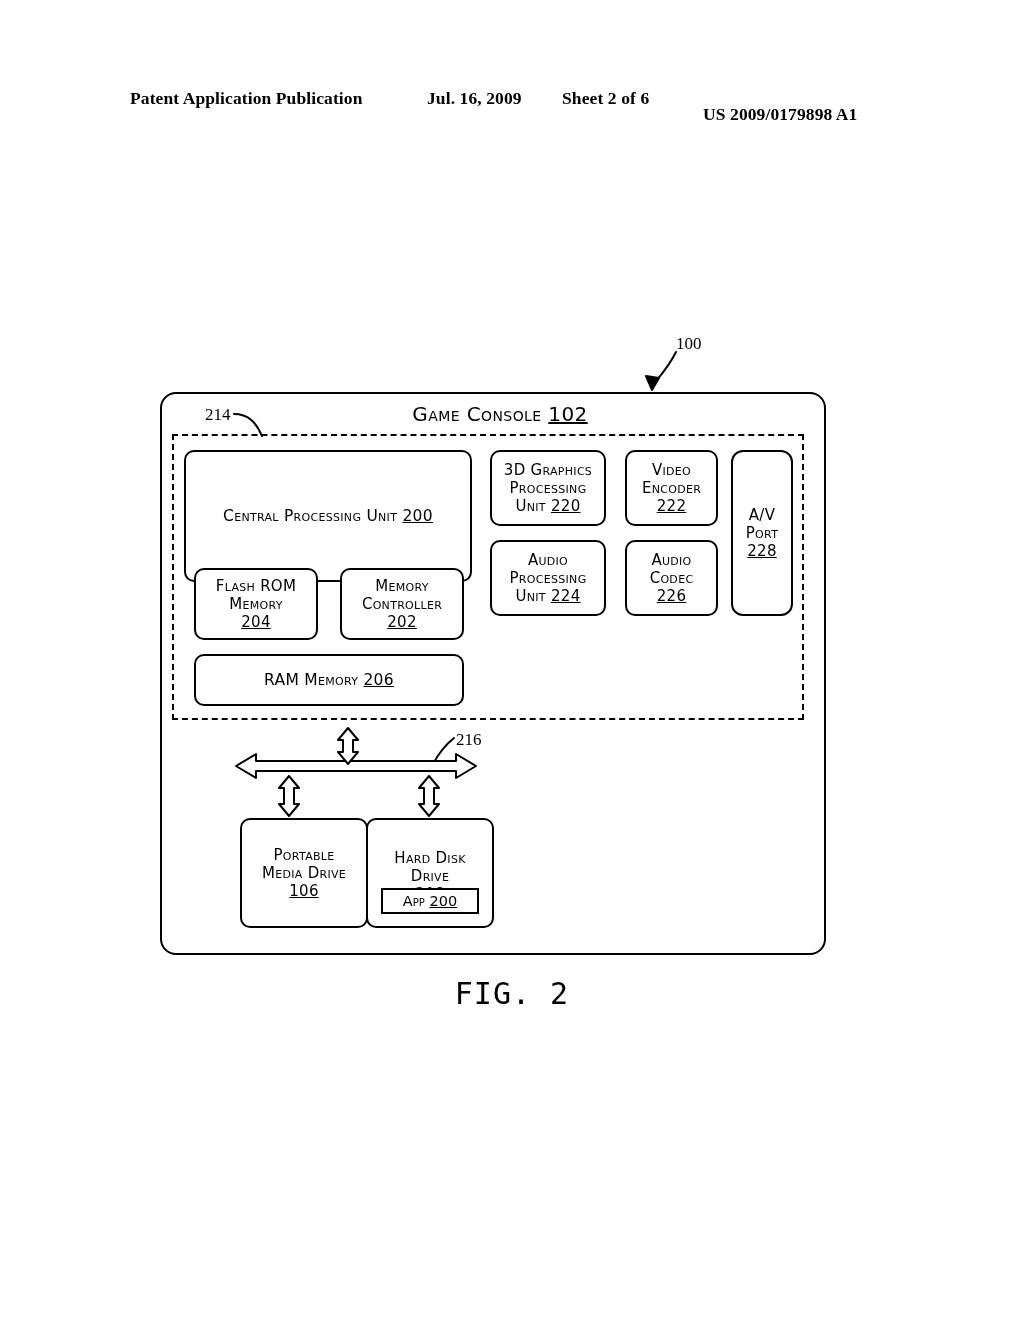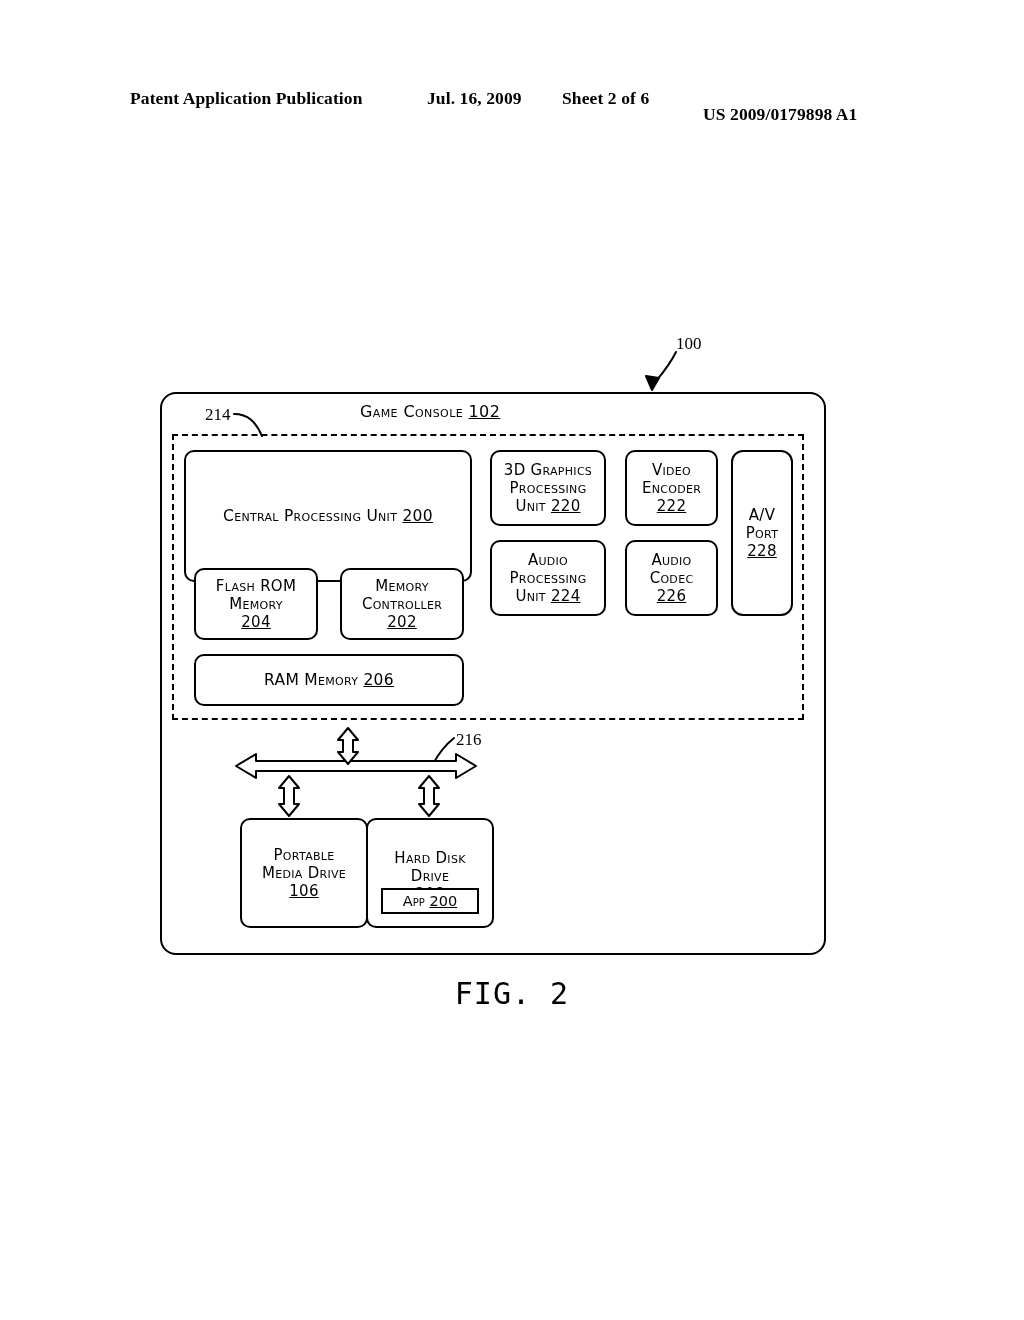--- a/index.html
+++ b/index.html
@@ -53,23 +53,23 @@
     border: 2px solid #000;
     border-radius: 16px;
     box-sizing: border-box;
   }
 
   .console-title {
     position: absolute;
     left: 360px;
     top: 402px;
     width: 280px;
-    text-align: left;
-    font-family: "DejaVu Sans", sans-serif;
-    font-size: 16px;
+    text-align: center;
+    font-family: "DejaVu Sans", sans-serif;
+    font-size: 20px;
     font-variant: small-caps;
     letter-spacing: 0.4px;
     white-space: nowrap;
   }
   .console-title .refnum {
     text-decoration: underline;
     font-variant: normal;
   }
 
   

